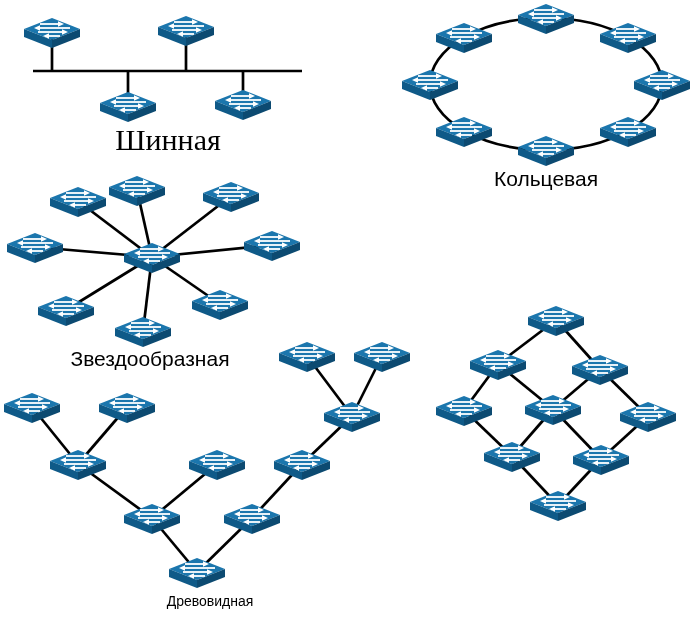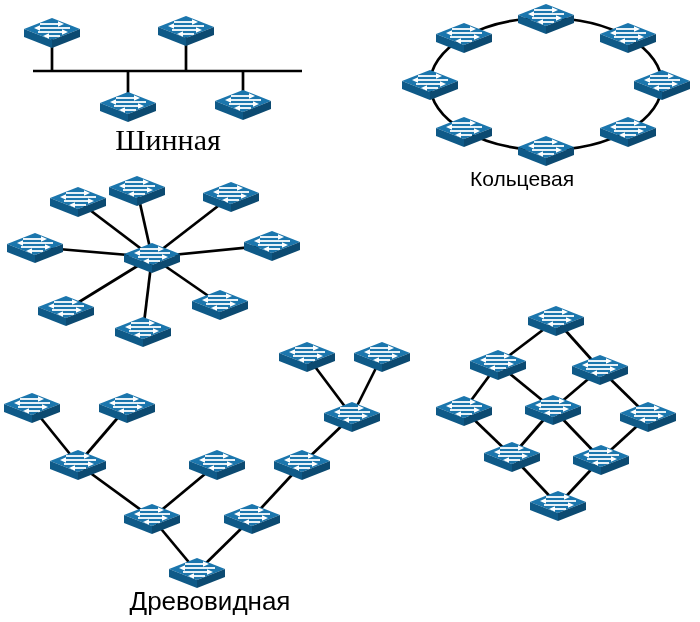--- a/index.html
+++ b/index.html
@@ -121,15 +121,16 @@
         <use x="600" y="369" href="#switch-icon" xlink:href="#switch-icon"></use>
         <use x="464" y="410" href="#switch-icon" xlink:href="#switch-icon"></use>
         <use x="553" y="409" href="#switch-icon" xlink:href="#switch-icon"></use>
         <use x="648" y="416" href="#switch-icon" xlink:href="#switch-icon"></use>
         <use x="512" y="456" href="#switch-icon" xlink:href="#switch-icon"></use>
         <use x="601" y="459" href="#switch-icon" xlink:href="#switch-icon"></use>
         <use x="558" y="505" href="#switch-icon" xlink:href="#switch-icon"></use>
       </g>
     </svg>
   <div class="tlabel serif" id="label-0" style="left: 168px; top: 140px; font-size: 30px;">Шинная</div>
-  <div class="tlabel sans" id="label-1" style="left: 522px; top: 178px; font-size: 21px;">Кольцевая</div>
-  <div class="tlabel sans" id="label-3" style="left: 210px; top: 601px; font-size: 26px;">Древовидная</div>
+  <div class="tlabel sans" id="label-1" style="left: 546px; top: 178px; font-size: 21px;">Кольцевая</div>
+  <div class="tlabel sans" id="label-2" style="left: 150px; top: 358px; font-size: 21px;">Звездообразная</div>
+  <div class="tlabel sans" id="label-3" style="left: 210px; top: 601px; font-size: 14px;">Древовидная</div>
 </div>
 
 </body></html>

